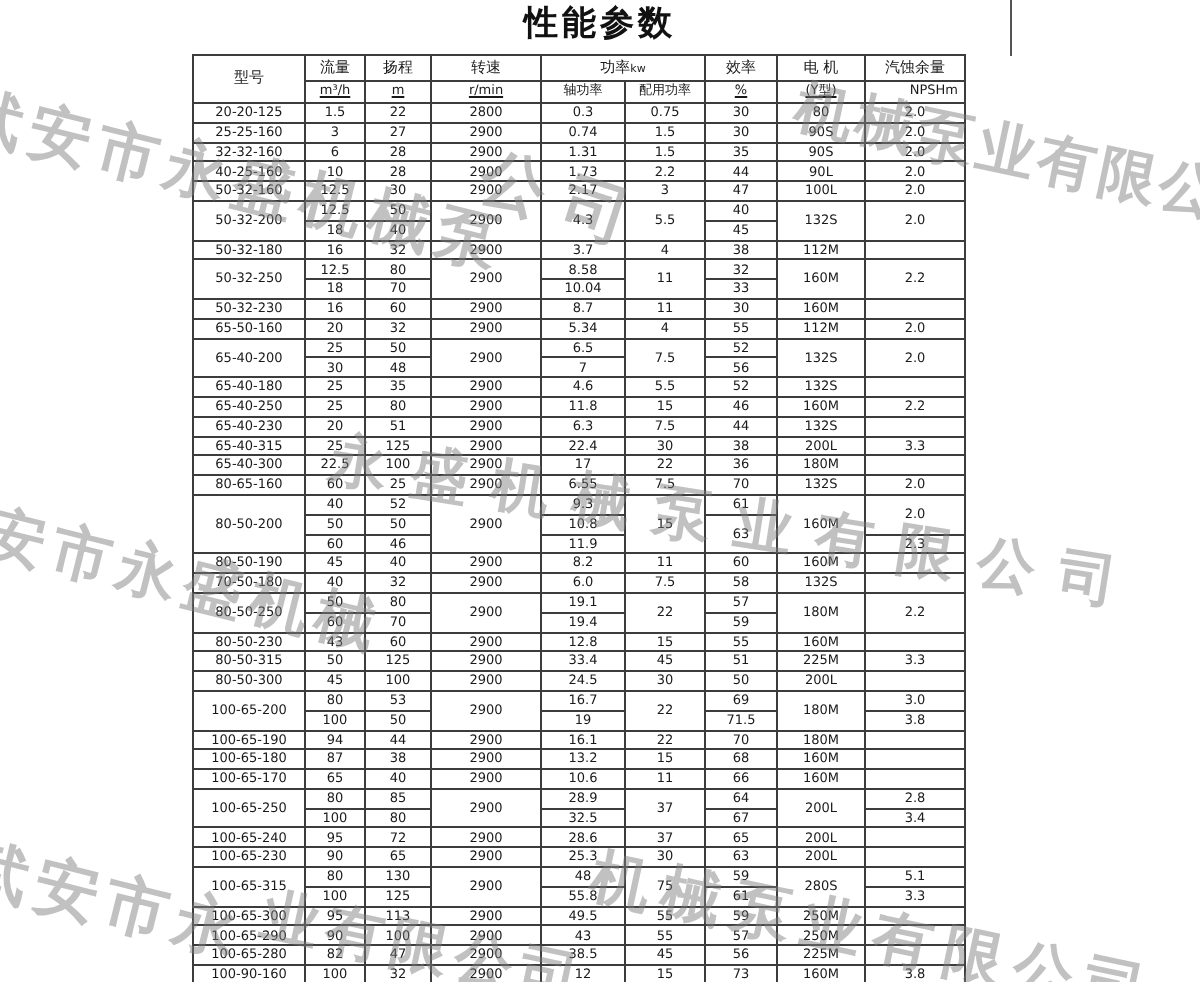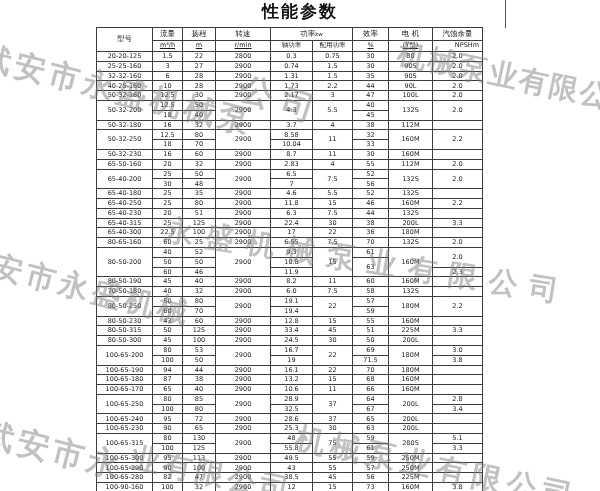--- a/index.html
+++ b/index.html
@@ -210,21 +210,21 @@
         <td>11</td>
         <td>30</td>
         <td>160M</td>
         <td></td>
       </tr>
       <tr>
         <td>65-50-160</td>
         <td>20</td>
         <td>32</td>
         <td>2900</td>
-        <td>2.83</td>
+        <td>5.34</td>
         <td>4</td>
         <td>55</td>
         <td>112M</td>
         <td>2.0</td>
       </tr>
       <tr>
         <td rowspan="2">65-40-200</td>
         <td>25</td>
         <td>50</td>
         <td rowspan="2">2900</td>

